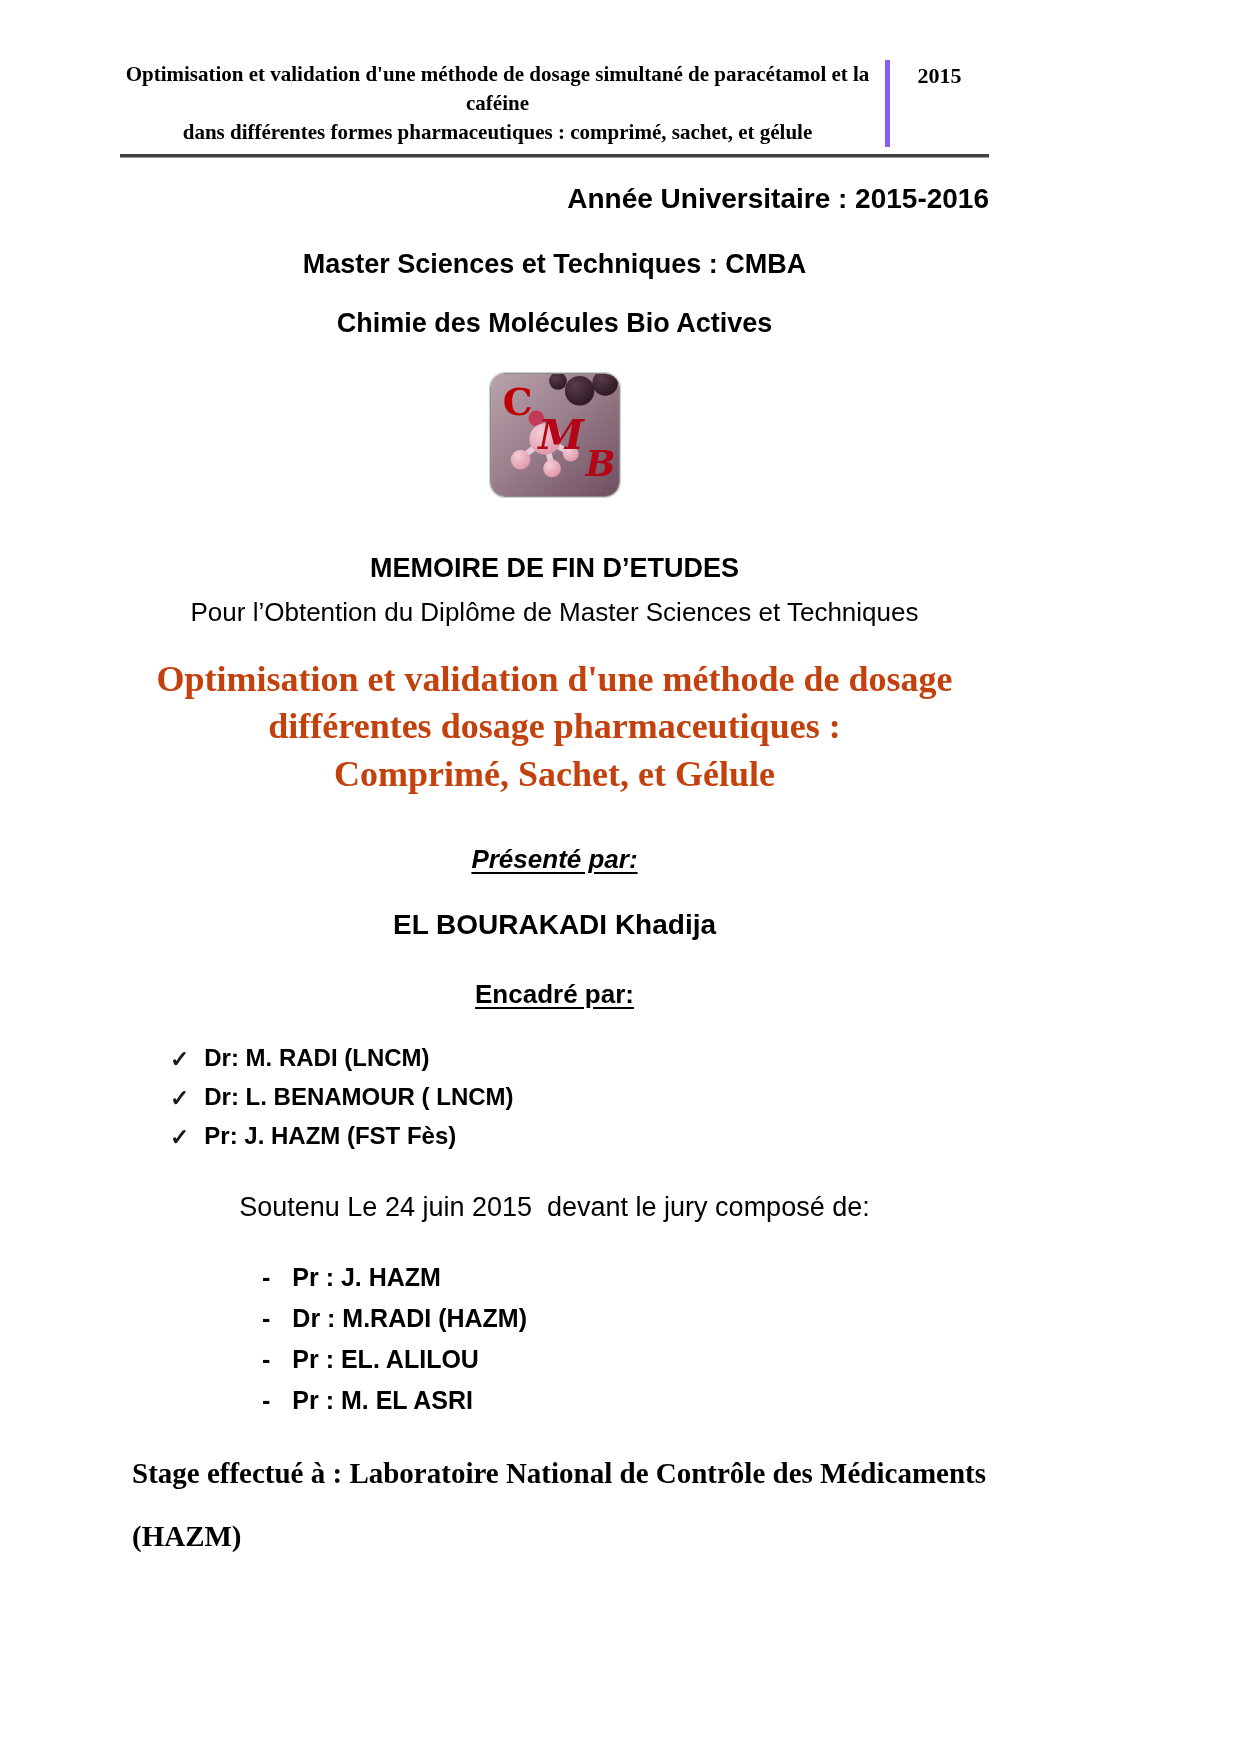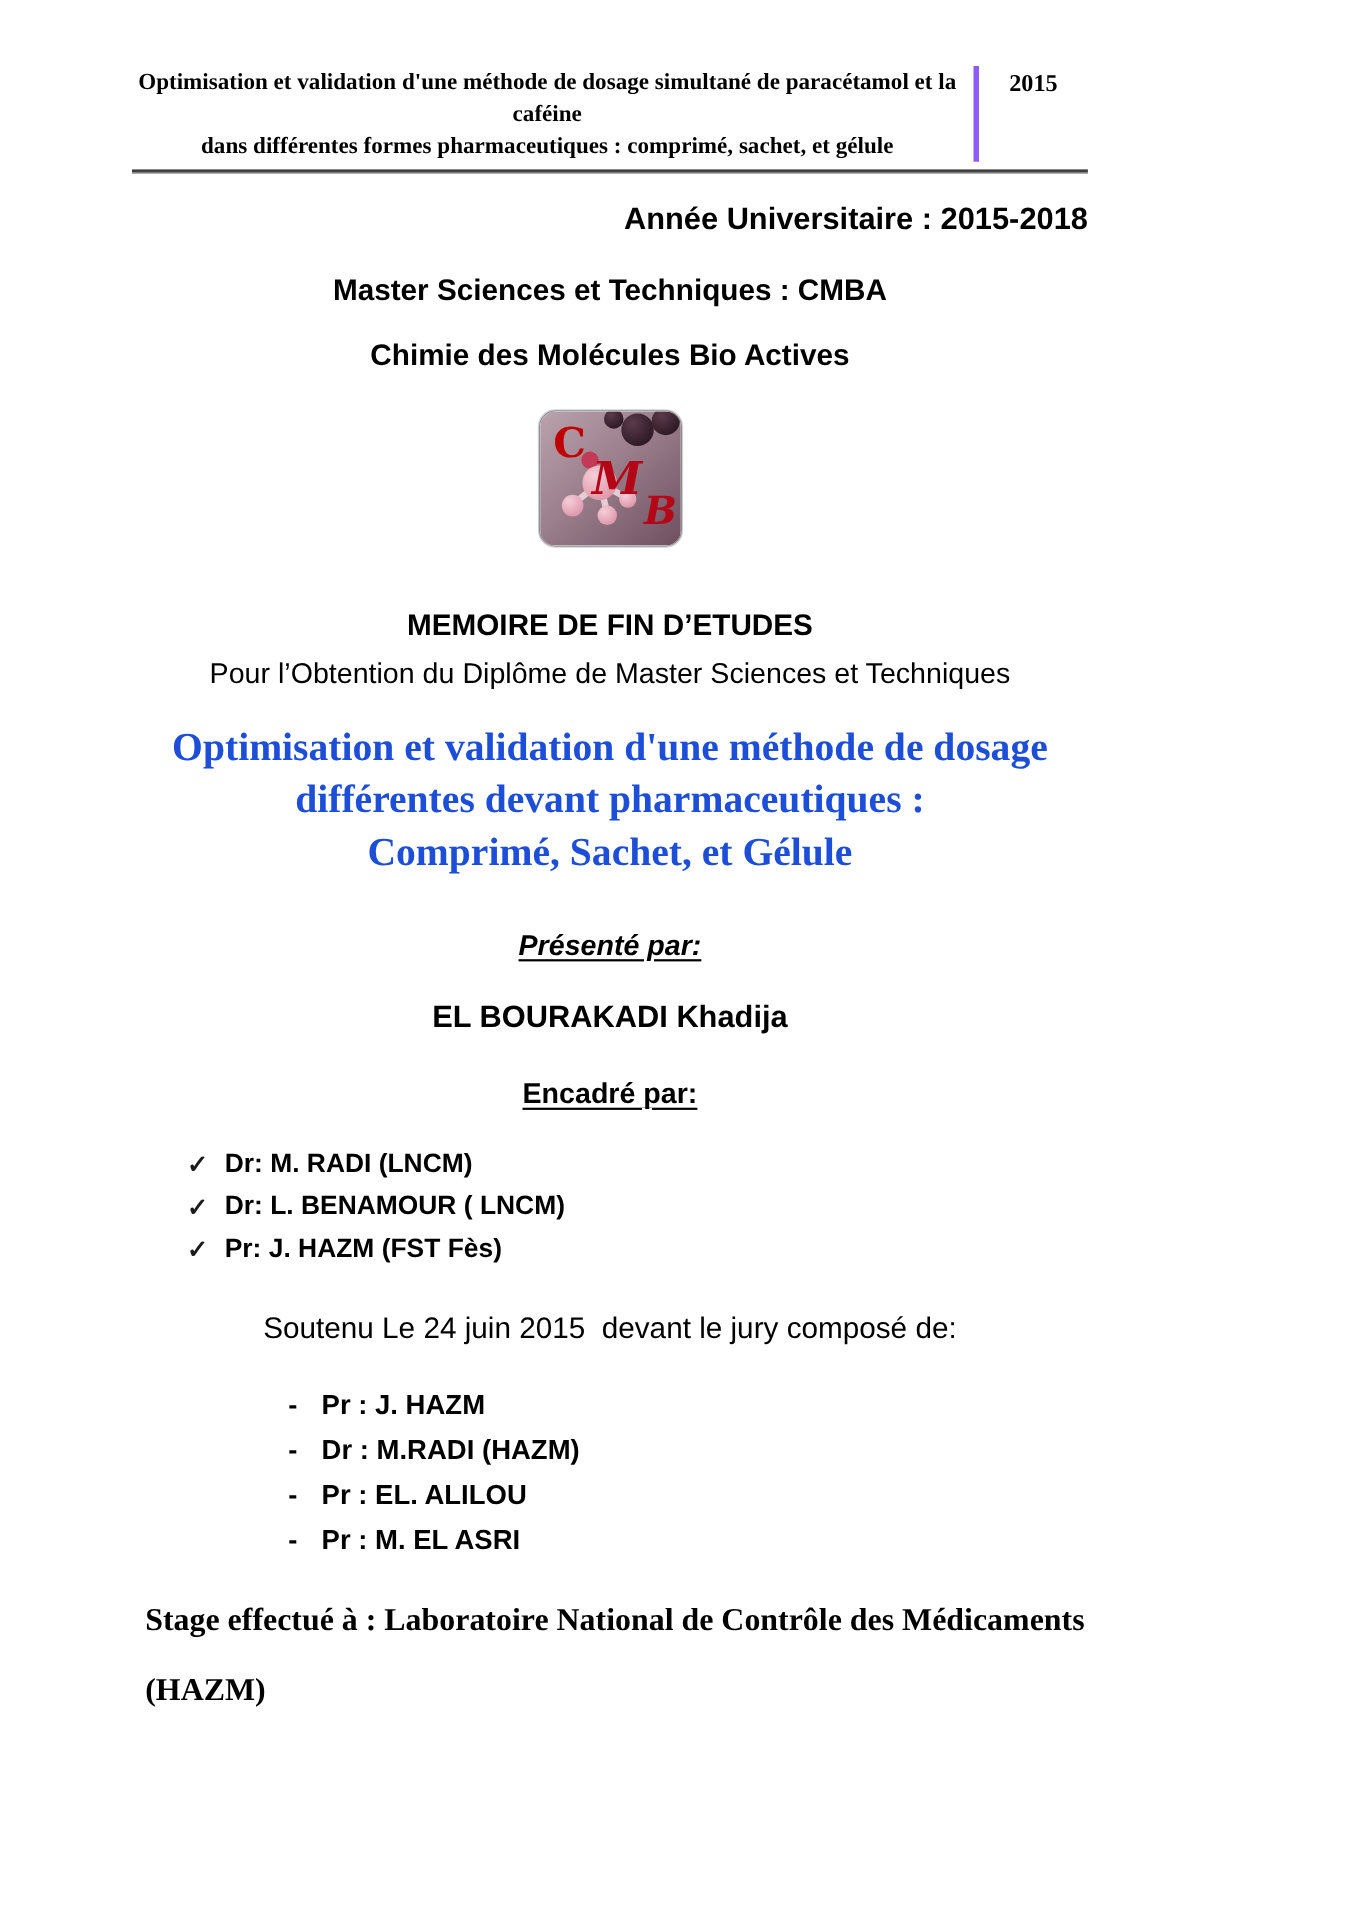--- a/index.html
+++ b/index.html
@@ -87,21 +87,21 @@
 
     <div class="header">
       <div class="header-title">
         <span>Optimisation et validation d'une méthode de dosage simultané de paracétamol et la caféine</span><br>
         <span>dans différentes formes pharmaceutiques : comprimé, sachet, et gélule</span>
       </div>
       <div class="header-year">2015</div>
     </div>
     <div class="header-rule"></div>
 
-    <div class="annee">Année Universitaire : 2015-2018</div>
+    <div class="annee">Année Universitaire : 2015-2016</div>
 
     <div class="center master">Master Sciences et Techniques : CMBA</div>
     <div class="center chimie">Chimie des Molécules Bio Actives</div>
 
     <div class="logo-wrap">
       <div class="logo">
         <svg viewBox="0 0 130 124">
           <defs>
             <linearGradient id="bg" x1="0" y1="0" x2="1" y2="1">
               <stop offset="0" stop-color="#b9a3ad"></stop>
@@ -138,23 +138,23 @@
           <text x="12" y="42" font-family="DejaVu Serif, serif" font-weight="bold" font-size="38" fill="#c00000">C</text>
           <text x="48" y="76" font-family="DejaVu Serif, serif" font-style="italic" font-weight="bold" font-size="42" fill="#b40616">M</text>
           <text x="96" y="104" font-family="DejaVu Serif, serif" font-style="italic" font-weight="bold" font-size="36" fill="#b40616">B</text>
         </svg>
       </div>
     </div>
 
     <div class="center memoire">MEMOIRE DE FIN D’ETUDES</div>
     <div class="center pour">Pour l’Obtention du Diplôme de Master Sciences et Techniques</div>
 
-    <div class="center title-blue" id="thesis-title" style="color: #1d4ed8;">
+    <div class="center title-blue" id="thesis-title" style="color: #c2410c;">
       <div>Optimisation et validation d'une méthode de dosage</div>
-      <div>différentes devant pharmaceutiques :</div>
+      <div>différentes dosage pharmaceutiques :</div>
       <div>Comprimé, Sachet, et Gélule</div>
     </div>
 
     <div class="center presente">
       <span>Présenté par:</span>
     </div>
     <div class="center author">EL BOURAKADI Khadija</div>
 
     <div class="center encadre">
       <span>Encadré par:</span>

